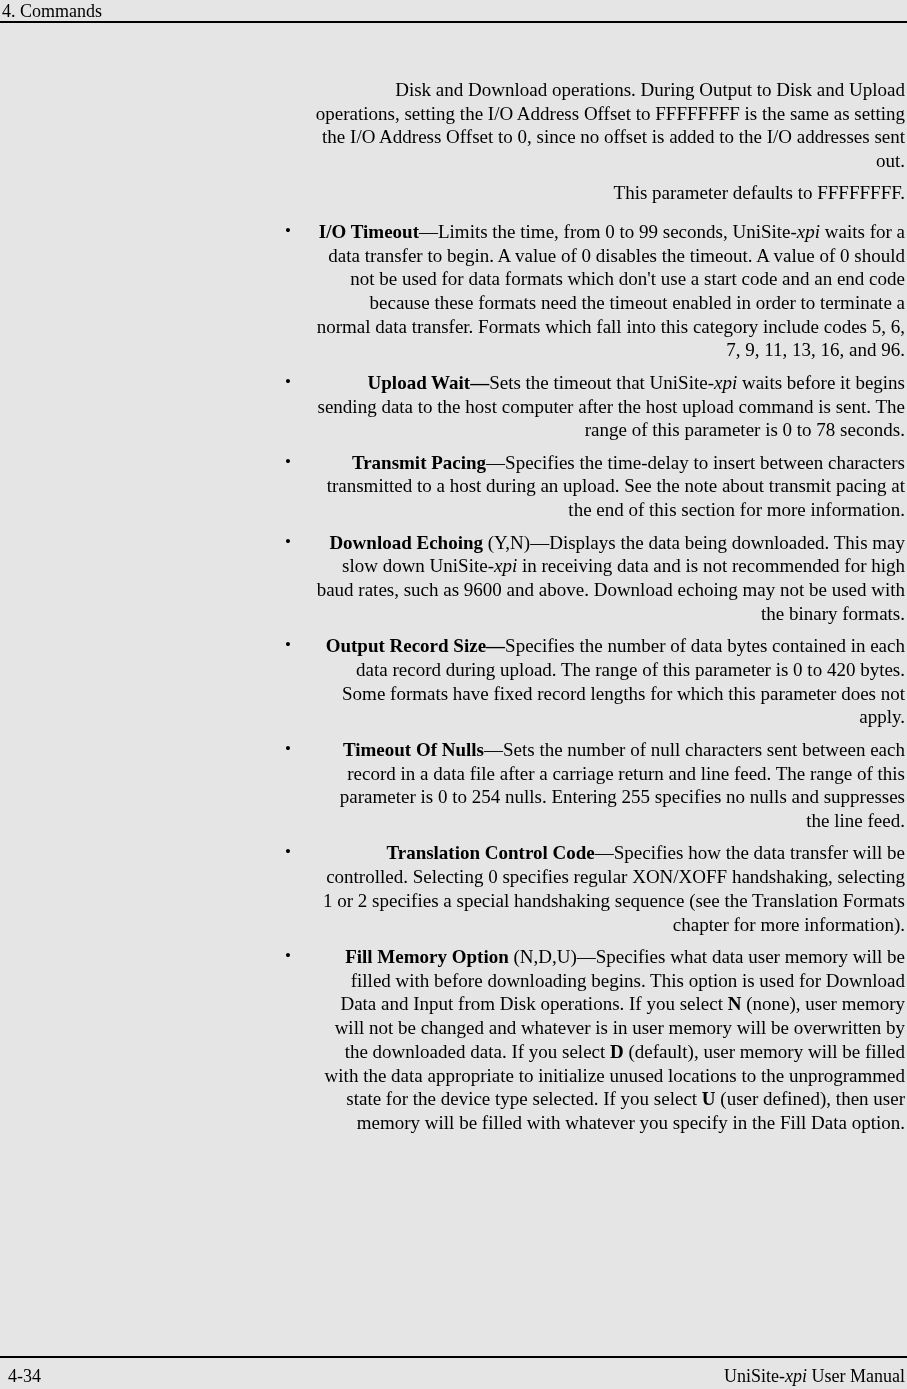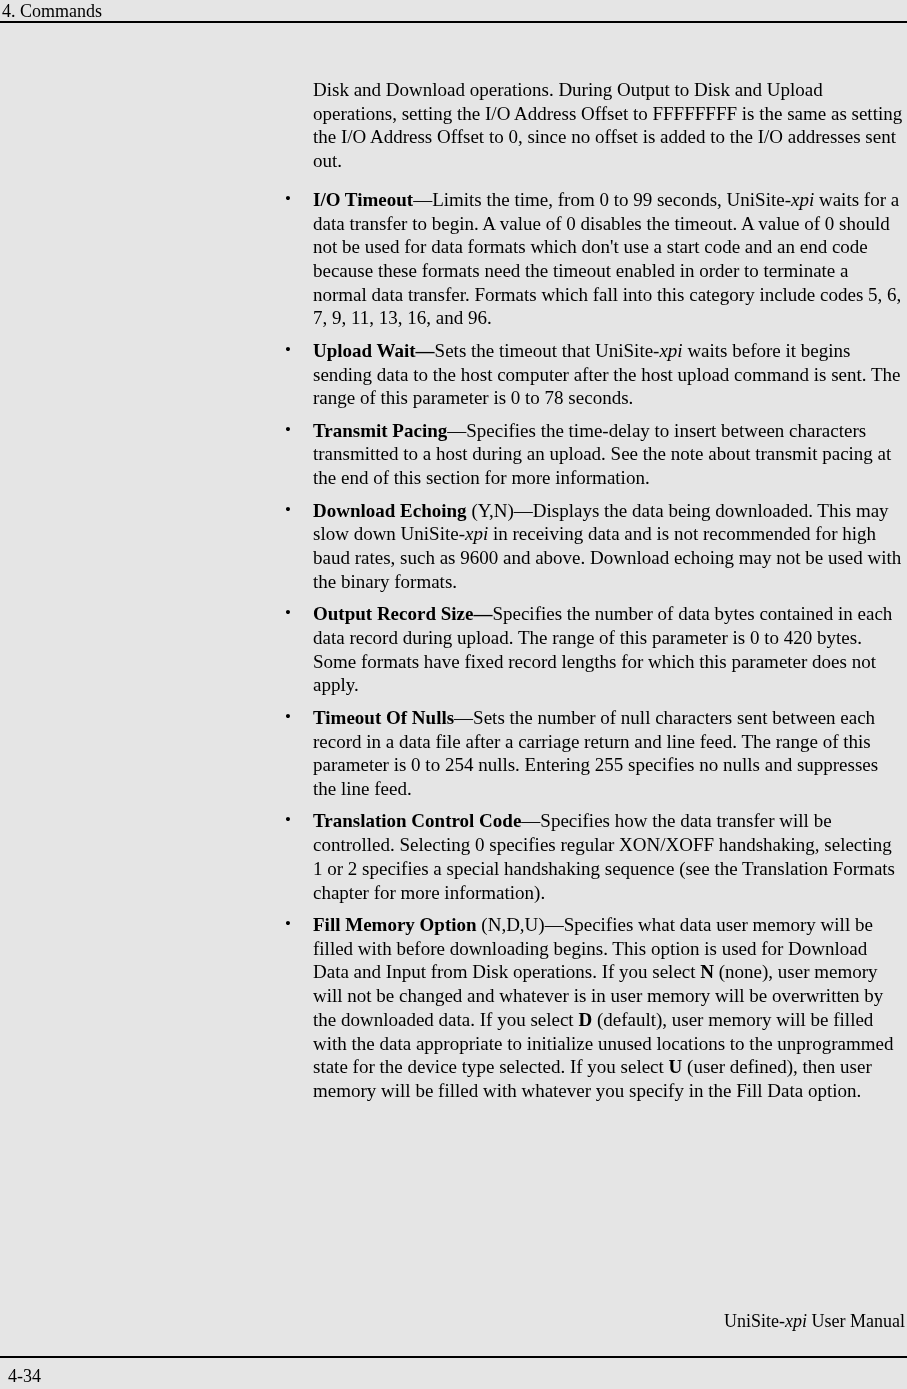--- a/index.html
+++ b/index.html
@@ -32,21 +32,21 @@
     height: 2px;
     background: #000;
   }
   .body-column {
     position: absolute;
     left: 313px;
     top: 78px;
     width: 592px;
     font-size: 19px;
     line-height: 23.7px;
-    text-align: left;
+    text-align: right;
   }
   .para {
     margin: 0 0 8.3px 0;
   }
   .bullet-list {
     margin-top: 15px;
   }
   .bullet-item {
     position: relative;
     margin-bottom: 8.8px;
@@ -70,36 +70,37 @@
   .page-number {
     position: absolute;
     left: 8px;
     top: 1365px;
     font-size: 18px;
     line-height: 22px;
   }
   .manual-title {
     position: absolute;
     right: 2px;
-    top: 1310px;
+    top: 1365px;
     font-size: 18px;
     line-height: 22px;
     text-align: center;
   }
 </style>
 </head>
 <body>
 
 <div class="page">
 
   <div class="chapter-header">4. Commands</div>
   <div class="header-rule"></div>
 
   <div class="body-column">
     <p class="para"><span>Disk and Download operations. During Output to Disk and Upload operations, setting the I/O Address Offset to FFFFFFFF is the same as setting the I/O Address Offset to 0, since no offset is added to the I/O addresses sent out.</span></p>
+    <p class="para"><span>This parameter defaults to FFFFFFFF.</span></p>
 
     <div class="bullet-list">
       <div class="bullet-item">
         <span class="dot">•</span>
         <span class="bullet-text"><span class="seg-b">I/O Timeout</span><span>—Limits the time, from 0 to 99 seconds, UniSite-</span><span class="seg-i">xpi</span><span> waits for a data transfer to begin. A value of 0 disables the timeout. A value of 0 should not be used for data formats which don't use a start code and an end code because these formats need the timeout enabled in order to terminate a normal data transfer. Formats which fall into this category include codes 5, 6, 7, 9, 11, 13, 16, and 96.</span></span>
       </div>
       <div class="bullet-item">
         <span class="dot">•</span>
         <span class="bullet-text"><span class="seg-b">Upload Wait—</span><span>Sets the timeout that UniSite-</span><span class="seg-i">xpi</span><span> waits before it begins sending data to the host computer after the host upload command is sent. The range of this parameter is 0 to 78 seconds.</span></span>
       </div>

